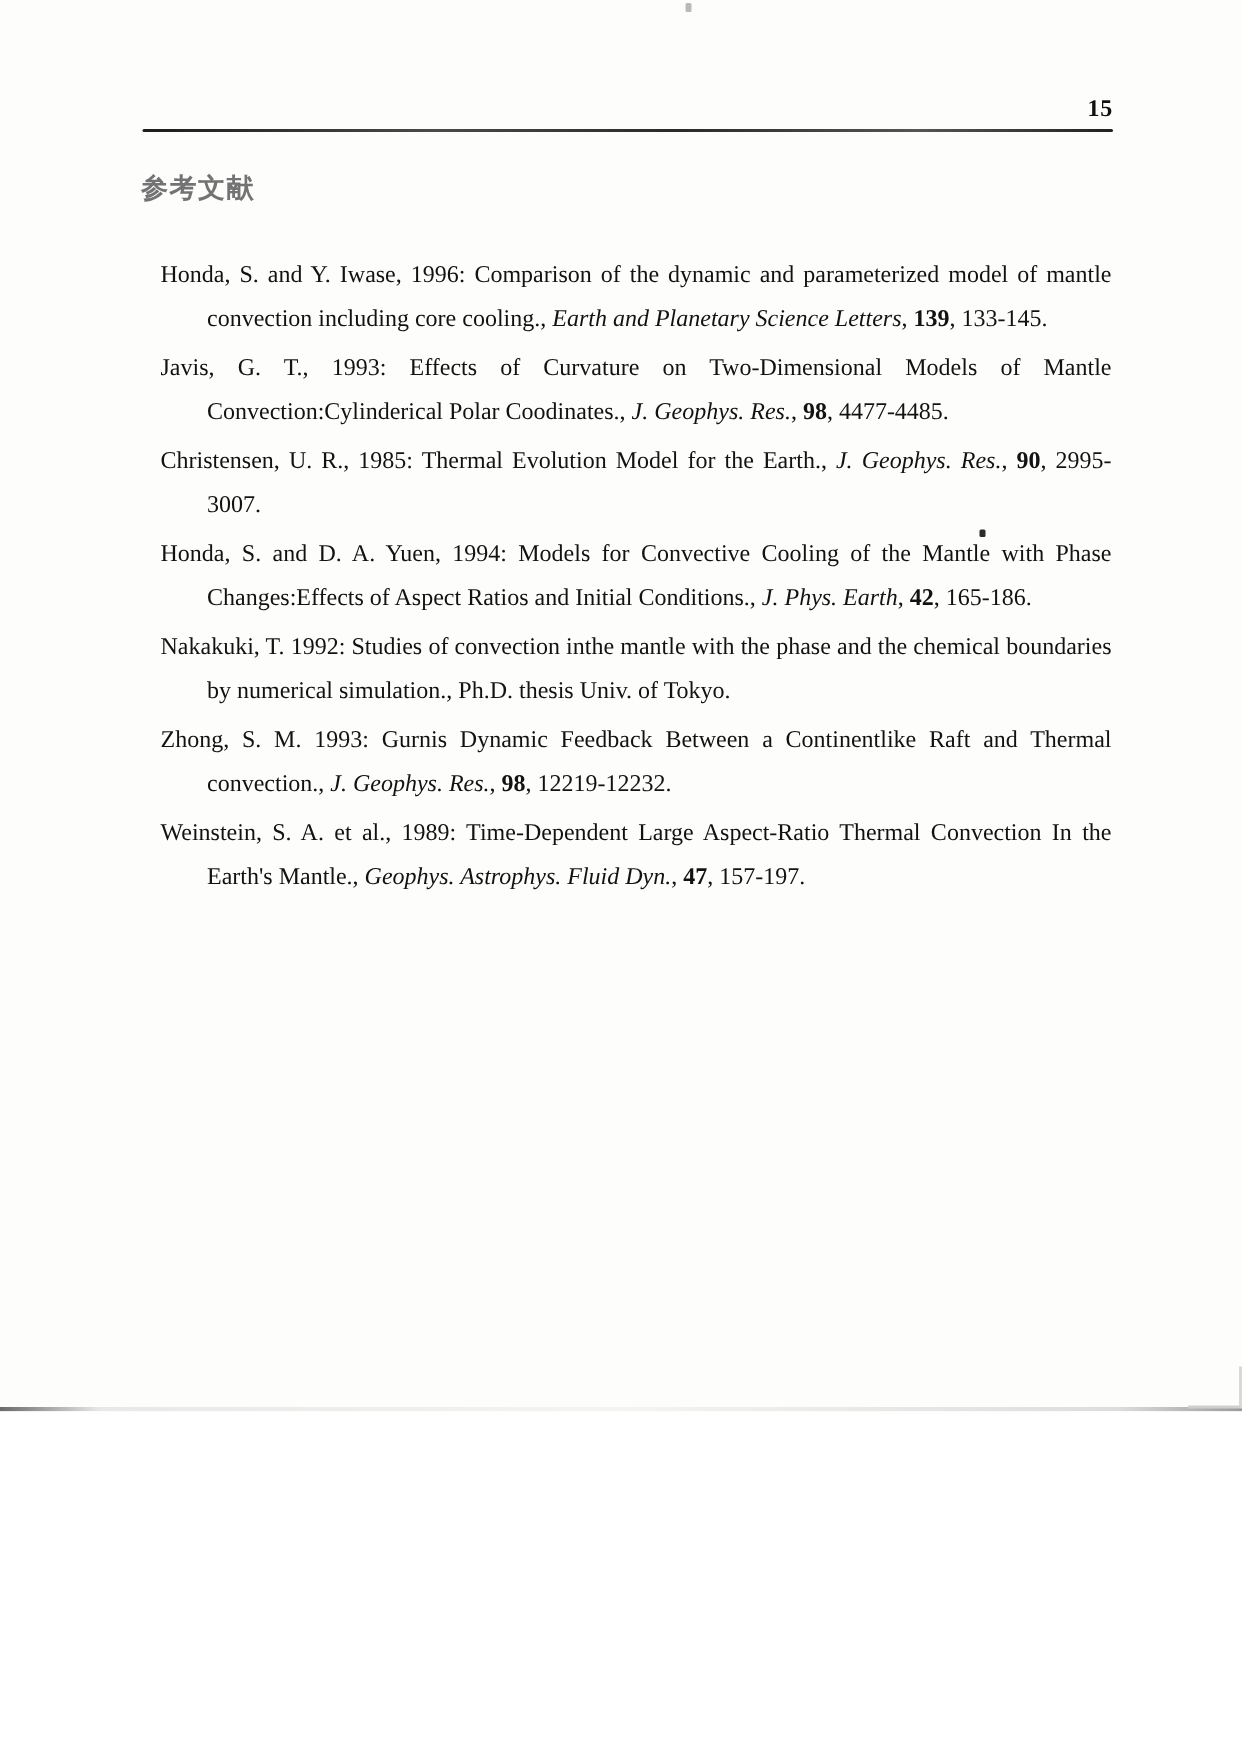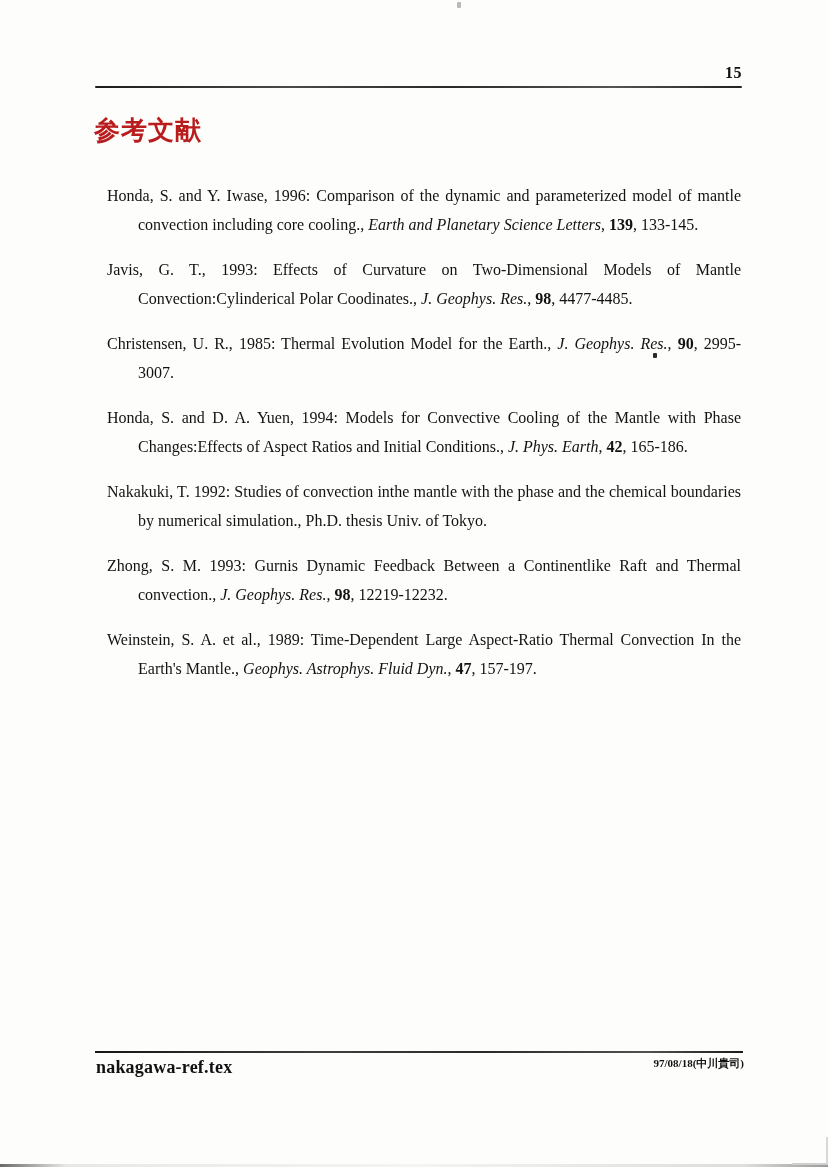--- a/index.html
+++ b/index.html
@@ -3,21 +3,21 @@
 <meta charset="utf-8">
 <style>
   html, body {
     margin: 0;
     padding: 0;
     background: #ffffff;
   }
   .page {
     position: relative;
     width: 828px;
-    height: 1167px;
+    height: 941px;
     background: #fdfdfc;
     overflow: hidden;
     font-family: "Liberation Serif", "DejaVu Serif", serif;
     color: #111111;
   }
 
   
   .page-number {
     position: absolute;
     top: 64px;
@@ -36,35 +36,35 @@
     border-radius: 1px;
   }
 
   
   .heading {
     position: absolute;
     top: 113px;
     left: 94px;
     margin: 0;
     font-family: "DejaVu Sans", "Liberation Sans", sans-serif;
-    font-size: 26px;
+    font-size: 18px;
     font-weight: bold;
     letter-spacing: 1px;
-    color: #b91c1c;
+    color: #737373;
   }
 
   
   .refs {
     position: absolute;
     top: 165px;
     left: 107px;
     width: 634px;
   }
   .ref {
-    margin: 16px 0 3px 0;
+    margin: 4px 0 3px 0;
     padding-left: 31px;
     text-indent: -31px;
     font-size: 16px;
     line-height: 29px;
     text-align: justify;
     color: #121212;
   }
   .ref .it { font-style: italic; }
   .ref .bd { font-weight: bold; }
 

